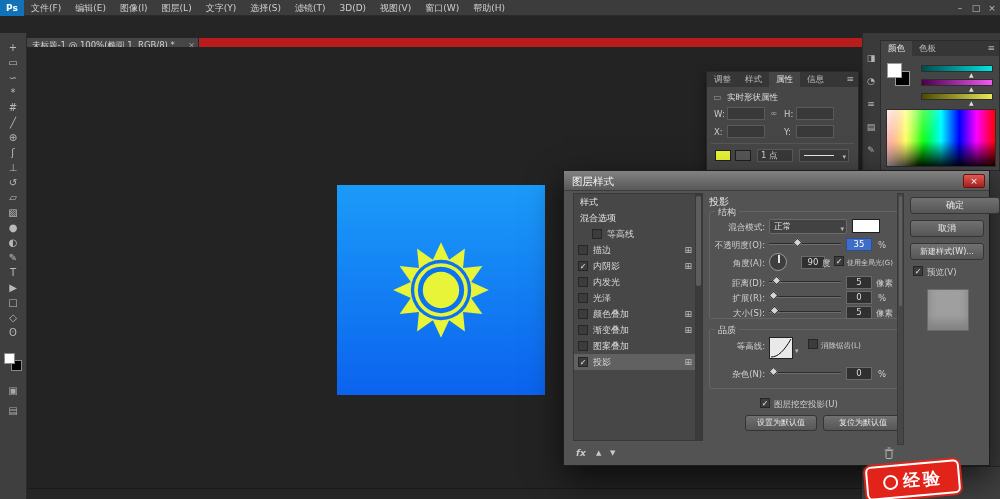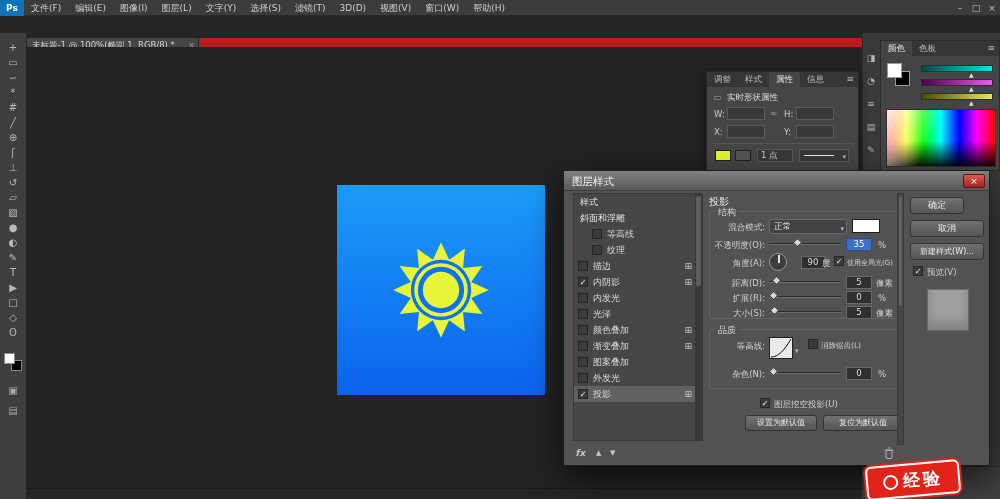--- a/index.html
+++ b/index.html
@@ -224,29 +224,25 @@
 
   <div id="dlg" class="abs">
     <div id="dlgtitle"><span>图层样式</span></div>
     <div id="dlgclose">×</div>
 
     <div id="stylelist">
       <div class="srow hdr">
           <span class="lb">样式</span>
         </div>
       <div class="srow hdr">
-          <span class="lb">斜面和浮雕</span>
+          <span class="lb">混合选项</span>
         </div>
       <div class="srow ind">
           <span class="cb"></span>
           <span class="lb">等高线</span>
-        </div>
-      <div class="srow ind">
-          <span class="cb"></span>
-          <span class="lb">纹理</span>
         </div>
       <div class="srow">
           <span class="cb"></span>
           <span class="lb">描边</span>
           <span class="plus">⊞</span>
         </div>
       <div class="srow">
           <span class="cb">✓</span>
           <span class="lb">内阴影</span>
           <span class="plus">⊞</span>
@@ -265,24 +261,20 @@
           <span class="plus">⊞</span>
         </div>
       <div class="srow">
           <span class="cb"></span>
           <span class="lb">渐变叠加</span>
           <span class="plus">⊞</span>
         </div>
       <div class="srow">
           <span class="cb"></span>
           <span class="lb">图案叠加</span>
-        </div>
-      <div class="srow">
-          <span class="cb"></span>
-          <span class="lb">外发光</span>
         </div>
       <div class="srow sel">
           <span class="cb">✓</span>
           <span class="lb">投影</span>
           <span class="plus">⊞</span>
         </div>
       <div id="listscroll">
           <div class="th"></div>
         </div>
     </div>
@@ -359,21 +351,21 @@
     <span class="cba" style="left:196px;top:227px">✓</span>
     <span class="slbl" style="left:210px;top:228px">图层挖空投影(U)</span>
 
     <span class="btn sm" style="left:181px;top:244px;width:72px;height:16px">设置为默认值</span>
     <span class="btn sm" style="left:259px;top:244px;width:80px;height:16px">复位为默认值</span>
 
     <div id="dlgscroll">
         <div class="th"></div>
       </div>
 
-    <span class="btn" style="left:346px;top:26px;width:54px;height:17px">确定</span>
+    <span class="btn" style="left:346px;top:26px;width:90px;height:17px">确定</span>
     <span class="btn" style="left:346px;top:49px;width:74px;height:17px">取消</span>
     <span class="btn sm" style="left:346px;top:72px;width:74px;height:17px;line-height:15px">新建样式(W)...</span>
     <span class="cba" style="left:349px;top:95px">✓</span>
     <span class="slbl" style="left:363px;top:96px">预览(V)</span>
     <div id="previewsq"></div>
 
     <span class="fxi" style="left:12px;top:277px;font-style:italic;font-weight:bold">fx</span>
     <span class="fxi" style="left:32px;top:278px;font-size:7px">▲</span>
     <span class="fxi" style="left:46px;top:278px;font-size:7px">▼</span>
     <svg style="position:absolute;left:320px;top:276px" width="10" height="13">

